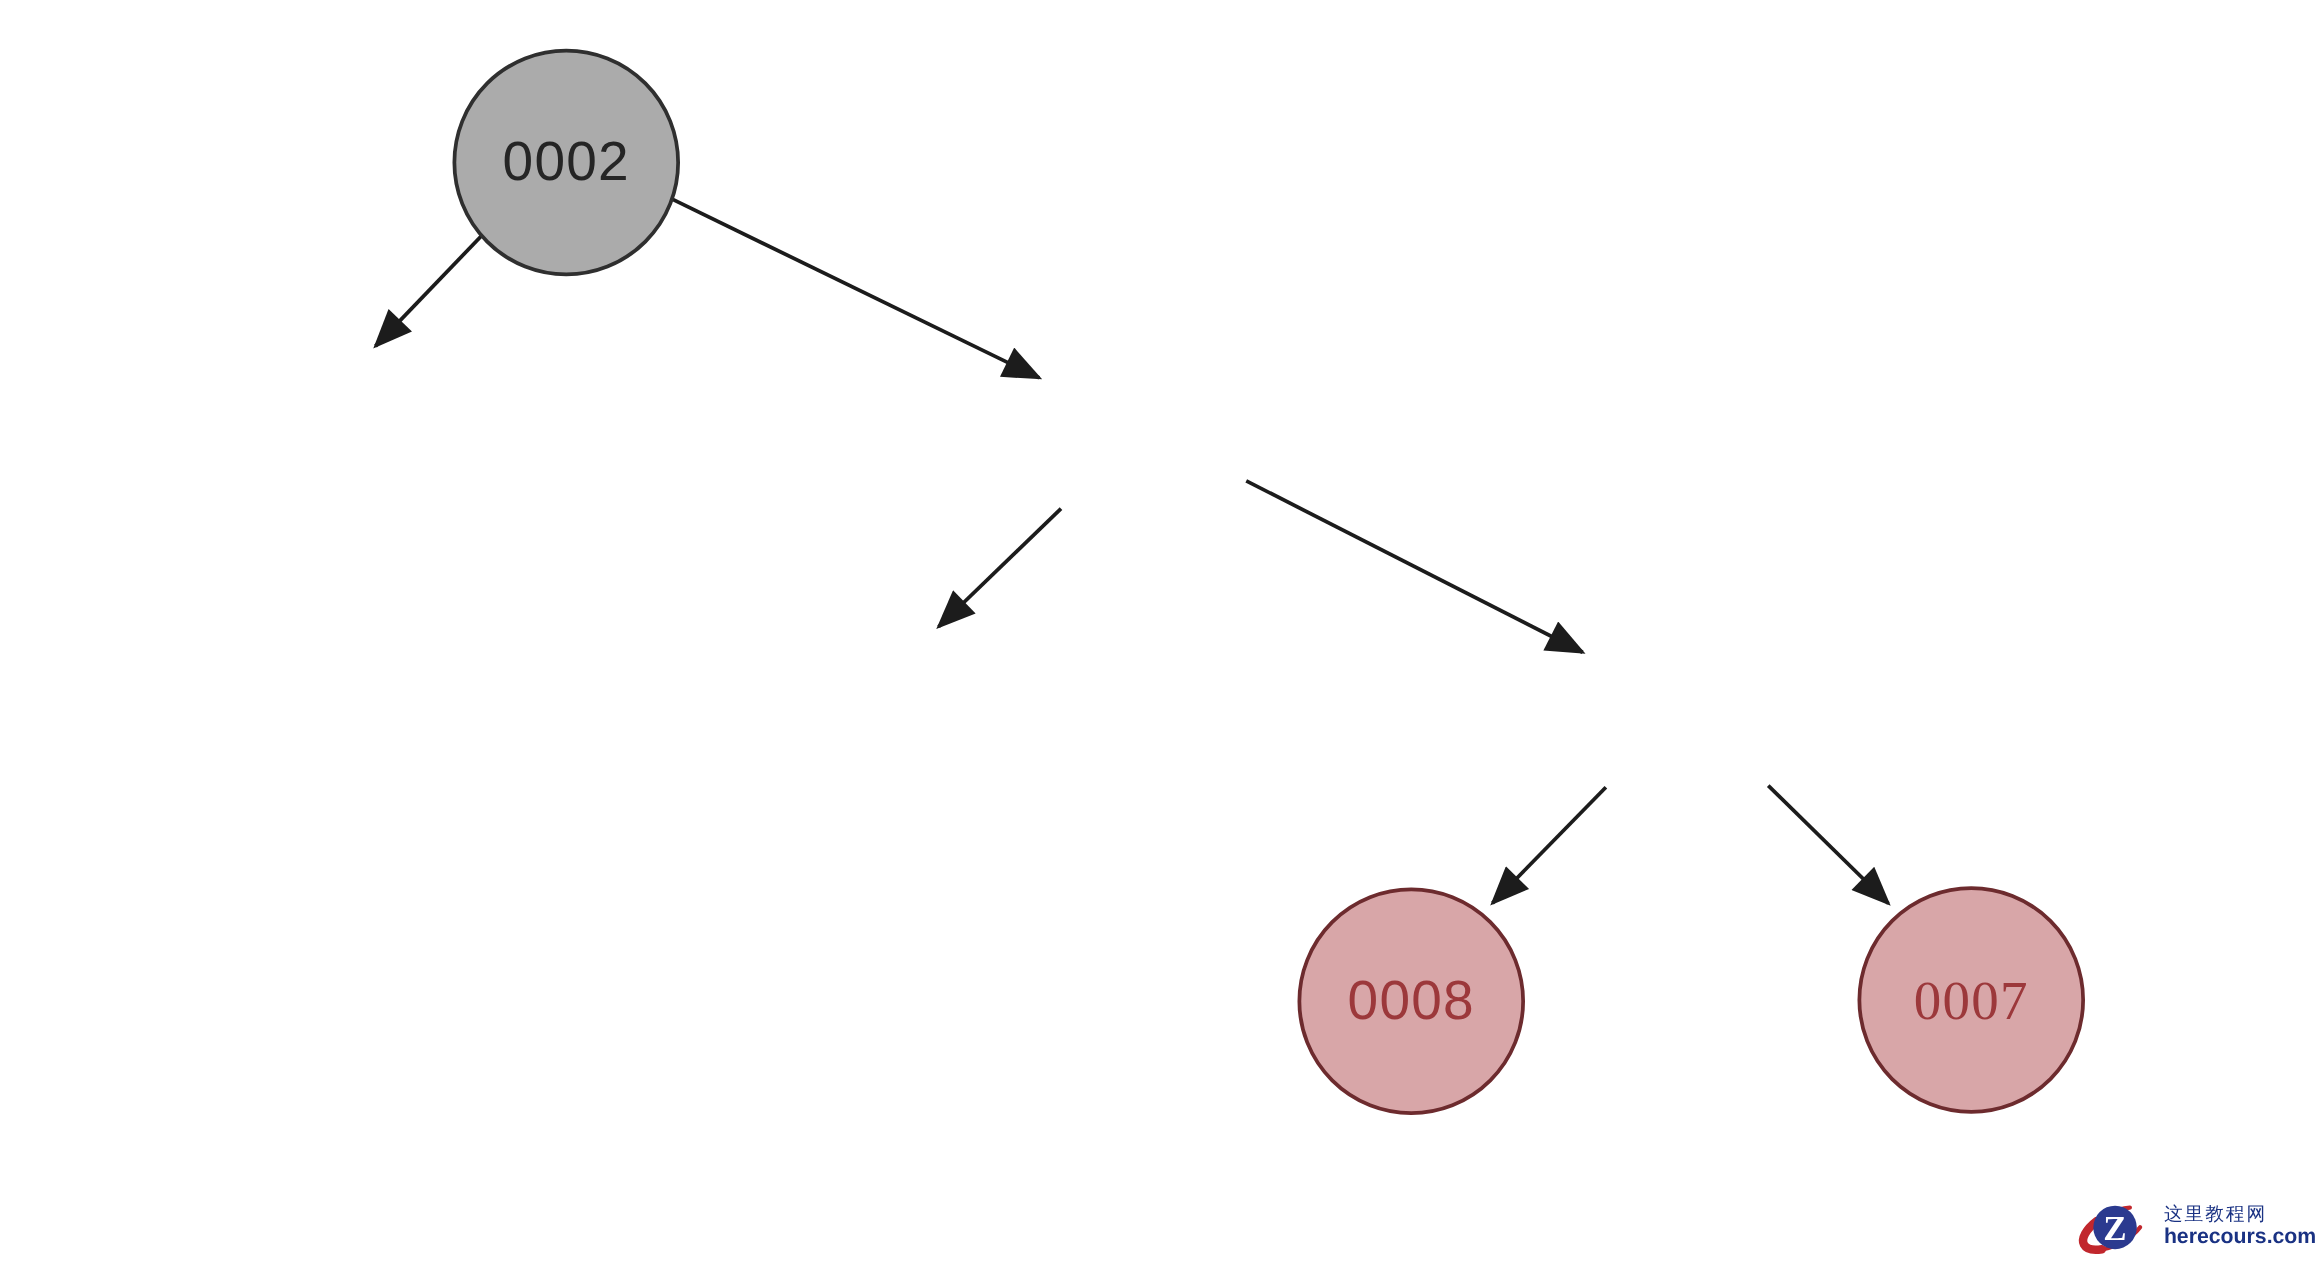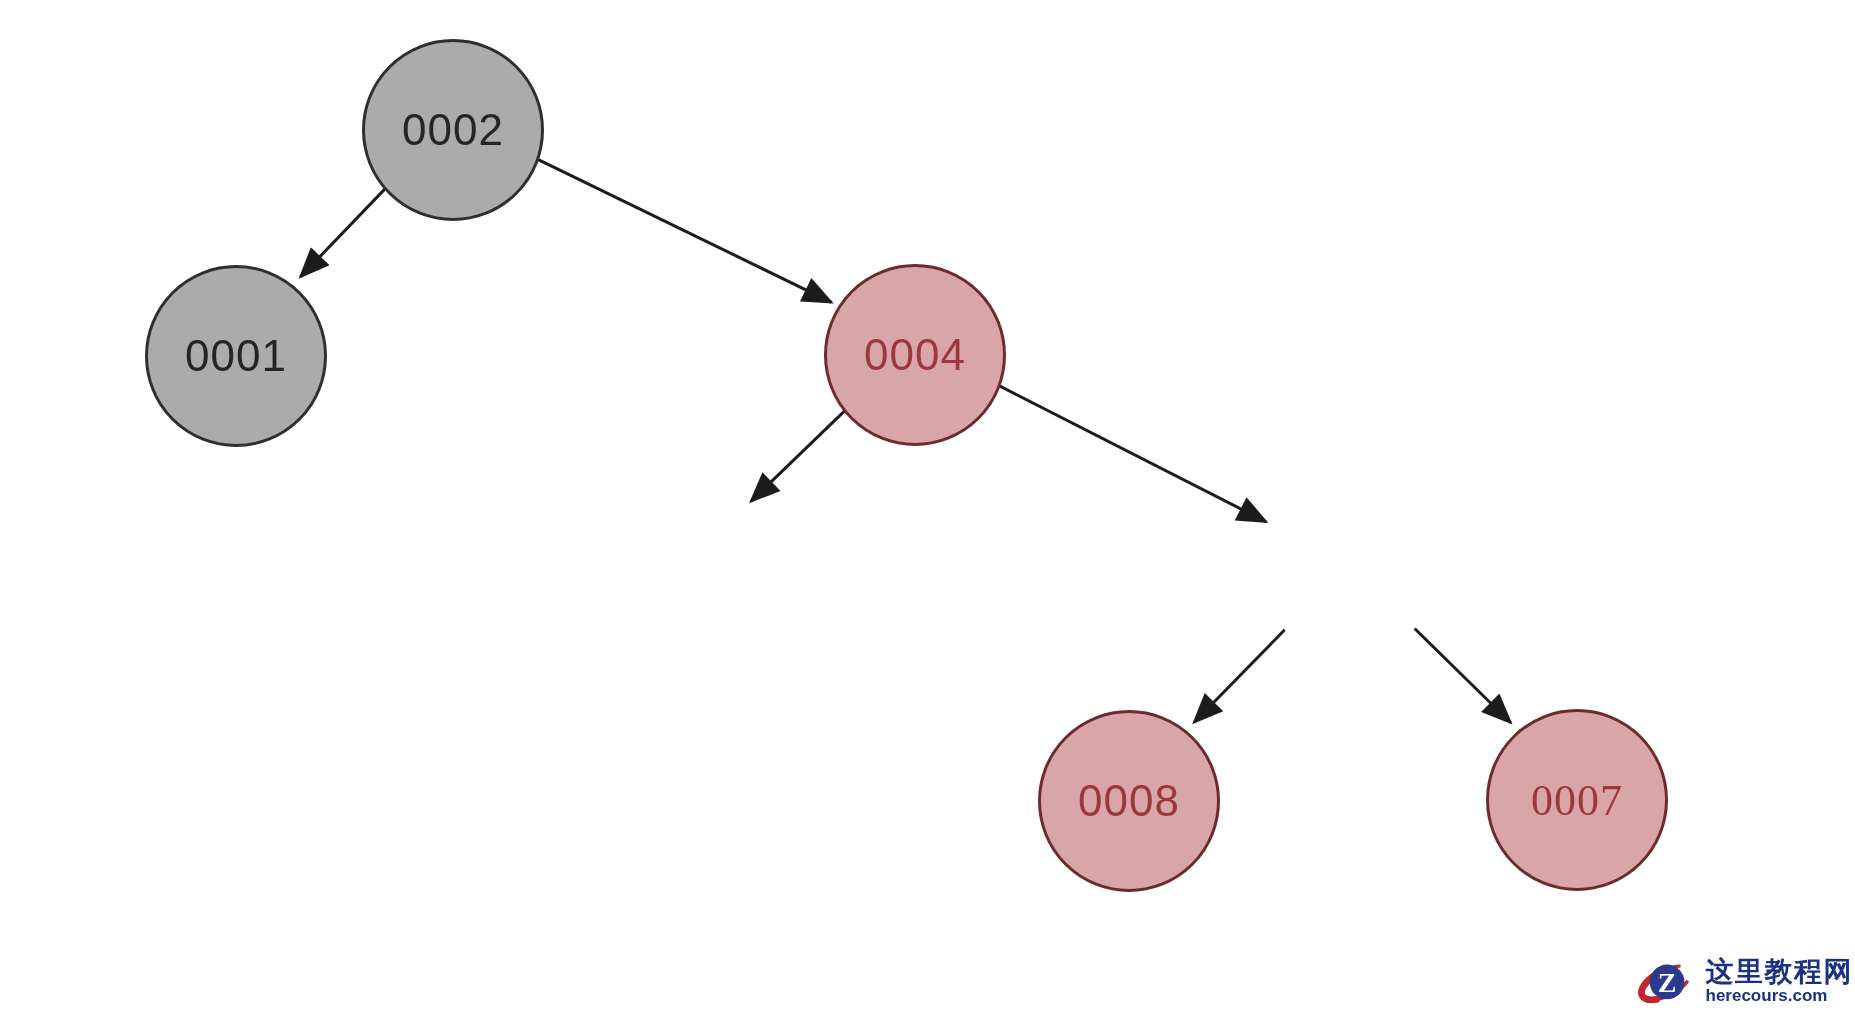--- a/index.html
+++ b/index.html
@@ -65,22 +65,22 @@
     height: 58px;
     flex: 0 0 auto;
   }
   .wm-text {
     display: flex;
     flex-direction: column;
     align-items: flex-start;
     line-height: 1.05;
   }
   .wm-cn {
-    font-size: 28px;
-    font-weight: bold;
+    font-size: 15px;
+    font-weight: normal;
     letter-spacing: 1.5px;
     color: var(--wm-text, #1a3283);
     font-family: "Liberation Sans", sans-serif;
     white-space: nowrap;
   }
   .wm-url {
     font-size: 17px;
     font-weight: bold;
     color: var(--wm-text, #1a3283);
     font-family: Liberation Sans, sans-serif;
@@ -101,22 +101,20 @@
       <line x1="389.3" y1="184.4" x2="300.4" y2="276.9" stroke="#1c1c1c" stroke-width="3" marker-end="url(#arrowhead)"></line>
       <line x1="535.7" y1="158.3" x2="831.4" y2="302.3" stroke="#1c1c1c" stroke-width="3" marker-end="url(#arrowhead)"></line>
       <line x1="848.8" y1="406.9" x2="750.9" y2="501.4" stroke="#1c1c1c" stroke-width="3" marker-end="url(#arrowhead)"></line>
       <line x1="997.0" y1="384.7" x2="1266.1" y2="521.8" stroke="#1c1c1c" stroke-width="3" marker-end="url(#arrowhead)"></line>
       <line x1="1284.7" y1="629.8" x2="1194.0" y2="722.5" stroke="#1c1c1c" stroke-width="3" marker-end="url(#arrowhead)"></line>
       <line x1="1414.6" y1="628.5" x2="1510.7" y2="722.8" stroke="#1c1c1c" stroke-width="3" marker-end="url(#arrowhead)"></line>
     </svg>
 
   <div id="nodes-layer">
       <div class="node black" style="left: 362px; top: 27px; width: 182px; height: 182px;">0002</div>
-      <div class="node black" style="left: 145px; top: 253px; width: 182px; height: 182px;">0001</div>
-      <div class="node red" style="left: 824px; top: 252px; width: 182px; height: 182px;">0004</div>
       <div class="node red" style="left: 1038px; top: 698px; width: 182px; height: 182px;">0008</div>
       <div class="node red" style="left: 1486px; top: 697px; width: 182px; height: 182px; font-family: Liberation Serif, serif;">0007</div>
     </div>
 
   <div class="watermark">
     <svg class="wm-logo" viewBox="0 0 70 60">
 
       <ellipse id="wm-swoosh-thin" cx="33" cy="32" rx="28" ry="13" transform="rotate(-28 33 32)" fill="none" stroke-width="3.5" stroke-dasharray="107 26" stroke-dashoffset="120" stroke-linecap="round" stroke="#c1272d"></ellipse>
 
       <ellipse id="wm-swoosh-thick" cx="33" cy="32" rx="28" ry="13" transform="rotate(-28 33 32)" fill="none" stroke-width="7" stroke-dasharray="40 93" stroke-dashoffset="83" stroke-linecap="round" stroke="#c1272d"></ellipse>

